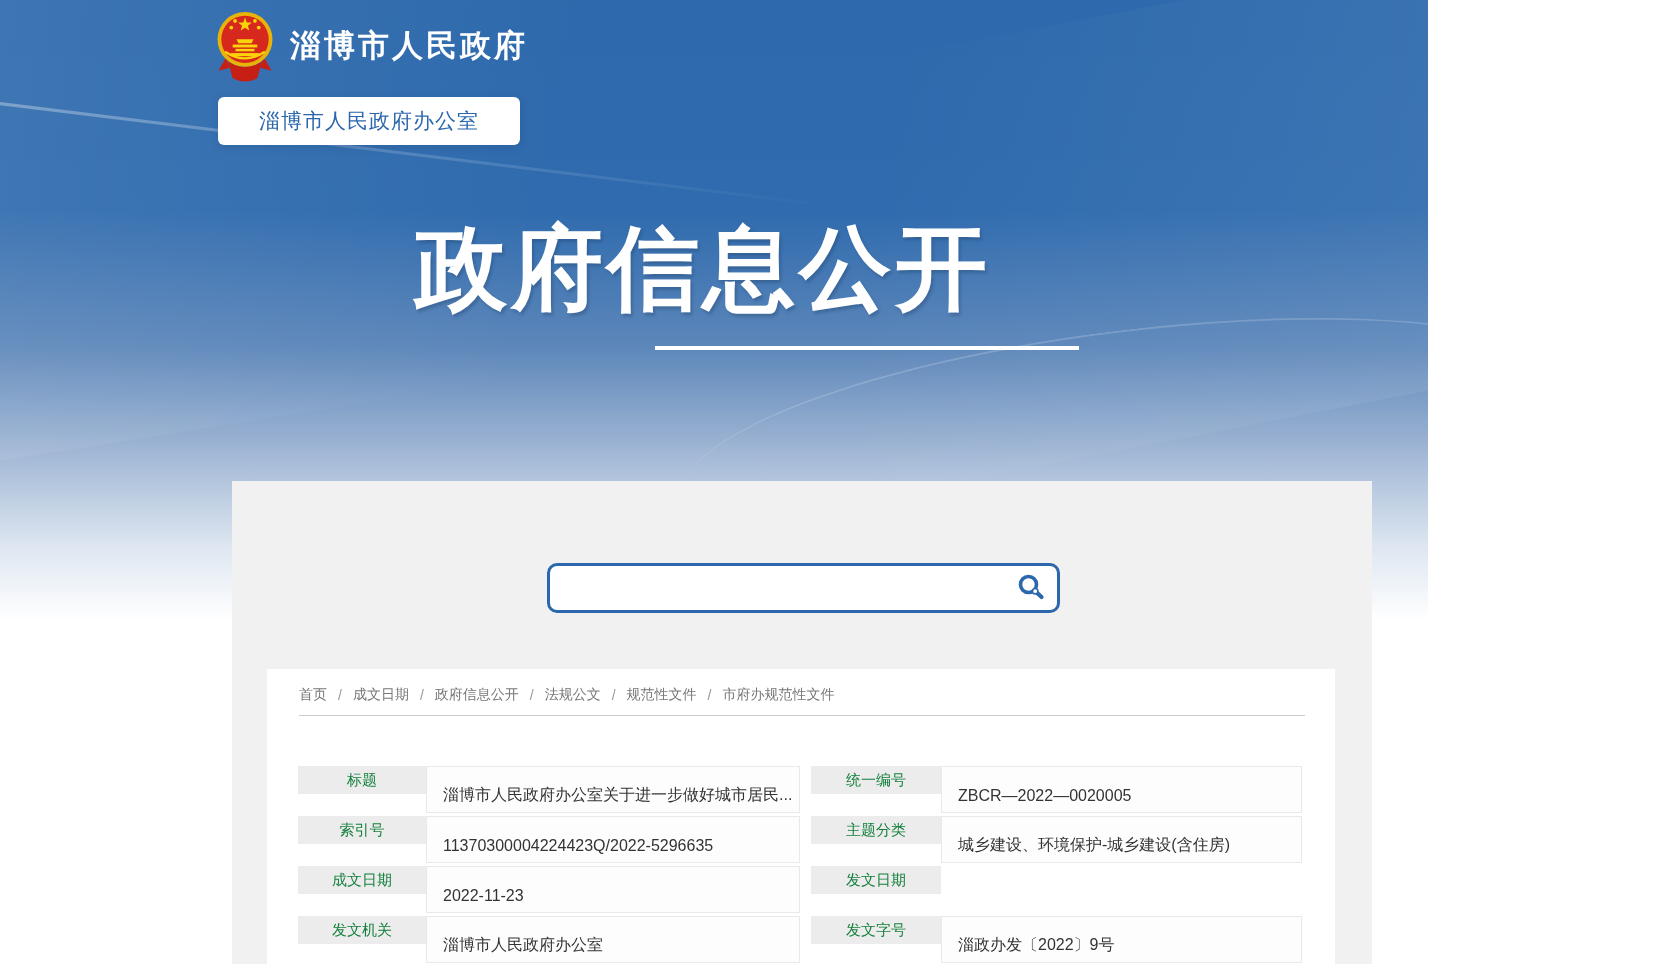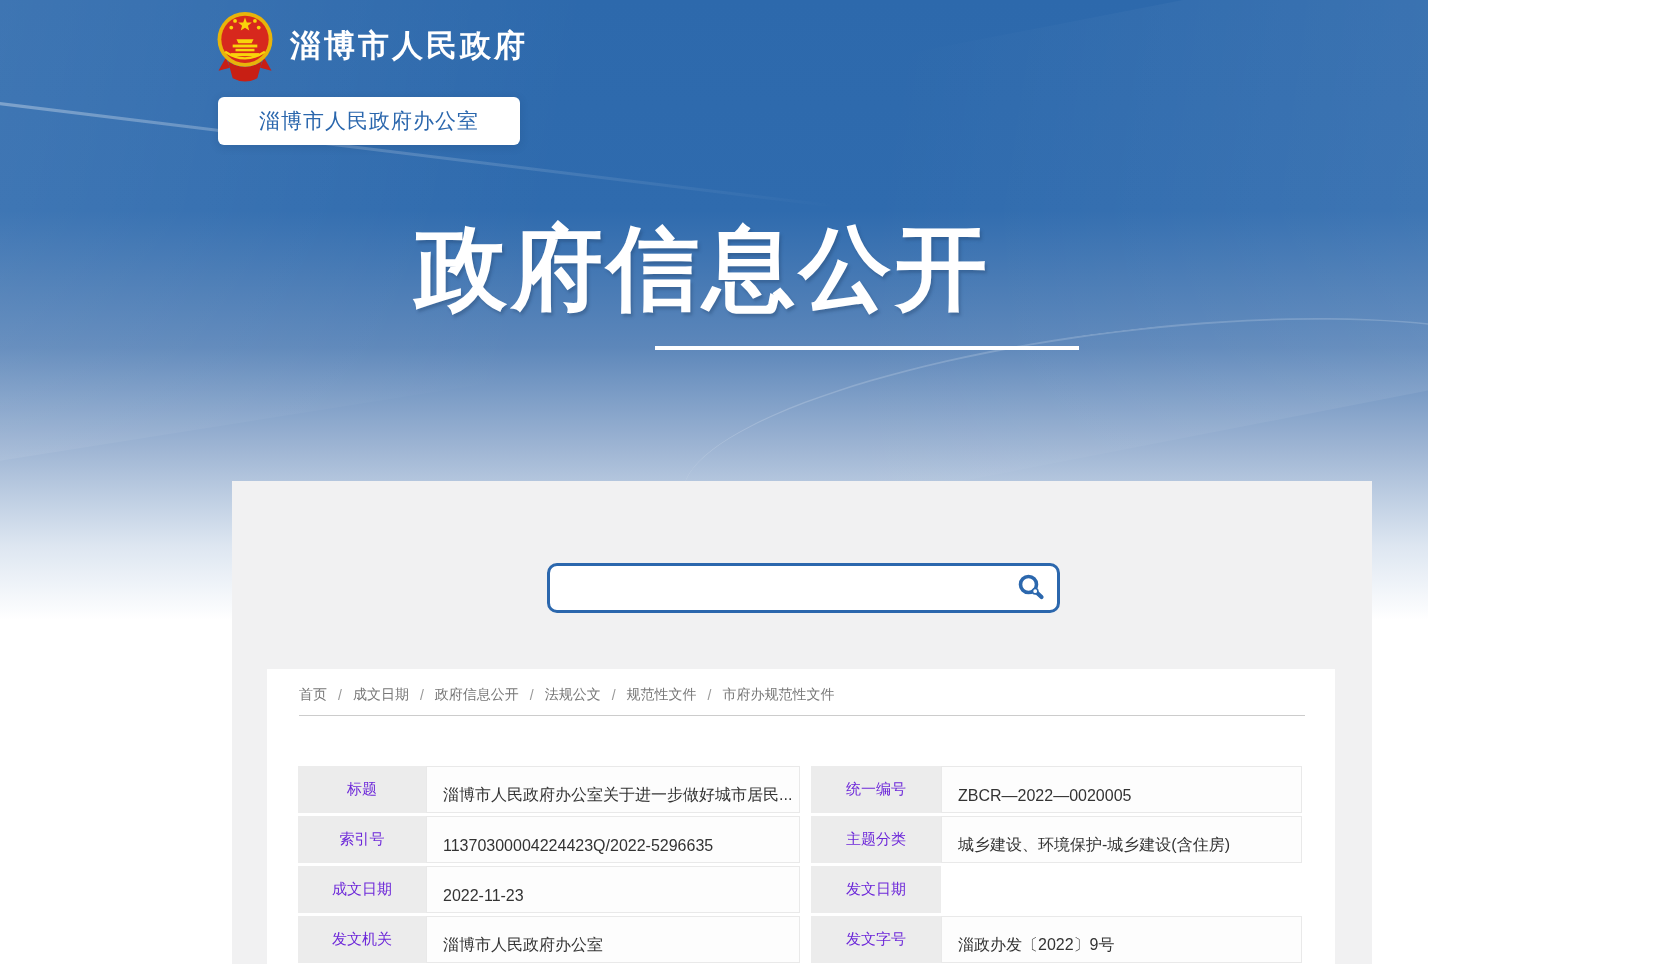--- a/index.html
+++ b/index.html
@@ -75,23 +75,23 @@
   .breadcrumb a{color:#777;text-decoration:none;cursor:pointer;}
   .crumb-sep{margin:0 11px;color:#999;}
   .crumb-divider{
     position:absolute;left:32px;top:46px;width:1006px;height:0;
     border-bottom:1px solid #cccccc;
   }
   
   .doc-table{position:absolute;left:31px;top:97px;width:1006px;}
   .trow{display:flex;margin-bottom:3px;}
   .tlabel{
-    background:#ececec;color:#6d28d9;font-size:15px;
+    background:#ececec;color:#15803d;font-size:15px;
     display:flex;align-items:center;justify-content:center;
-    height:47px;flex:0 0 auto;
+    height:28px;flex:0 0 auto;
   }
   .tvalue{
     background:#fdfdfd;border:1px solid #e9e9e9;color:#333;font-size:16px;
     display:flex;align-items:center;height:33px;padding:12px 0 0 16px;
     flex:0 0 auto;overflow:hidden;white-space:nowrap;
   }
   .l1{width:128px;}
   .v1{width:356px;}
   .tspacer{width:11px;}
   .l2{width:130px;}

